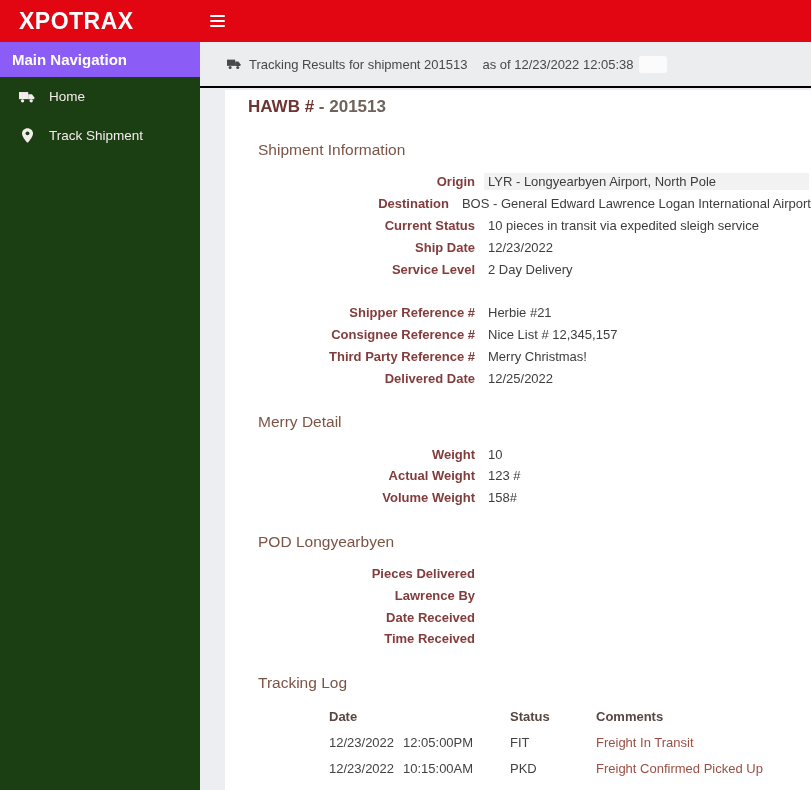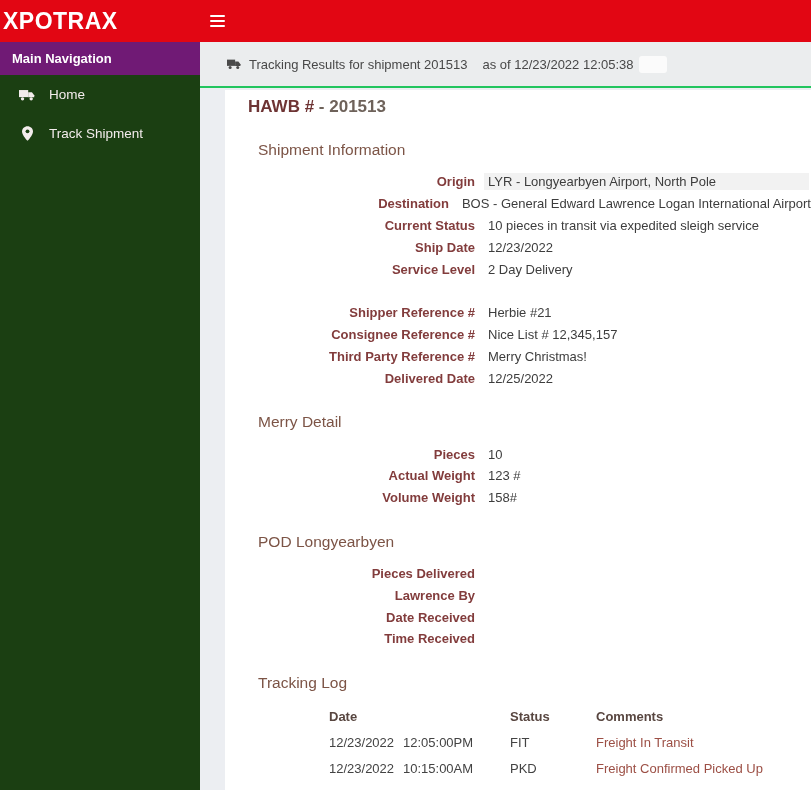--- a/index.html
+++ b/index.html
@@ -13,40 +13,40 @@
 
   
   .app-header {
     position: absolute; top: 0; left: 0;
     width: 811px; height: 42px;
     background: #e20613;
     display: flex; align-items: center;
     z-index: 5;
   }
   .brand {
-    width: 200px; padding-left: 3px;
+    width: 200px; padding-left: 19px;
     color: #ffffff; font-weight: bold;
     font-size: 23px; letter-spacing: 0.5px;
   }
   .hamburger {
     margin-left: 10px; width: 15px; height: 12px;
     display: flex; flex-direction: column; justify-content: space-between;
     cursor: pointer;
   }
   .hamburger span { display: block; height: 2px; background: #ffffff; border-radius: 1px; }
 
   
   .sidebar {
     position: absolute; top: 42px; left: 0;
     width: 200px; height: 748px;
     background: #1b3f12;
   }
   .sidebar-header {
-    background: #701a75;
-    color: #ffffff; font-size: 13px; font-weight: bold;
+    background: #8b5cf6;
+    color: #ffffff; font-size: 15px; font-weight: bold;
     padding: 9px 12px;
   }
   .side-item {
     display: flex; align-items: center;
     padding: 12px 14px 12px 16px;
     color: #f3ecec; font-size: 13.5px;
     cursor: pointer;
   }
   .side-item .ico {
     width: 22px; display: inline-flex; justify-content: center;
@@ -55,21 +55,21 @@
 
   
   .content {
     position: absolute; top: 42px; left: 200px;
     width: 611px; height: 748px;
     background: #eceef2;
   }
   .content-topbar {
     height: 46px;
     background: #ebedee;
-    border-bottom: 2px solid #22c55e;
+    border-bottom: 2px solid #000000;
     display: flex; align-items: center;
     padding-left: 27px;
     color: #484848; font-size: 13px;
   }
   .content-topbar .ico { color: #4a4a4a; margin-right: 7px; display: inline-flex; }
   .topbar-asof { margin-left: 15px; }
   .smudge-white {
     width: 28px; height: 17px; background: #fbfbfb;
     border-radius: 3px; margin-left: 5px;
   }
@@ -212,21 +212,21 @@
       <div class="f-value">Merry Christmas!</div>
     </div>
     <div class="field-row">
       <div class="f-label">Delivered Date</div>
       <div class="f-value">12/25/2022</div>
     </div>
 
     <div class="section-title">Merry Detail</div>
 
     <div class="field-row">
-      <div class="f-label">Pieces</div>
+      <div class="f-label">Weight</div>
       <div class="f-value">10</div>
     </div>
     <div class="field-row">
       <div class="f-label">Actual Weight</div>
       <div class="f-value">123 #</div>
     </div>
     <div class="field-row">
       <div class="f-label">Volume Weight</div>
       <div class="f-value">158#</div>
     </div>

